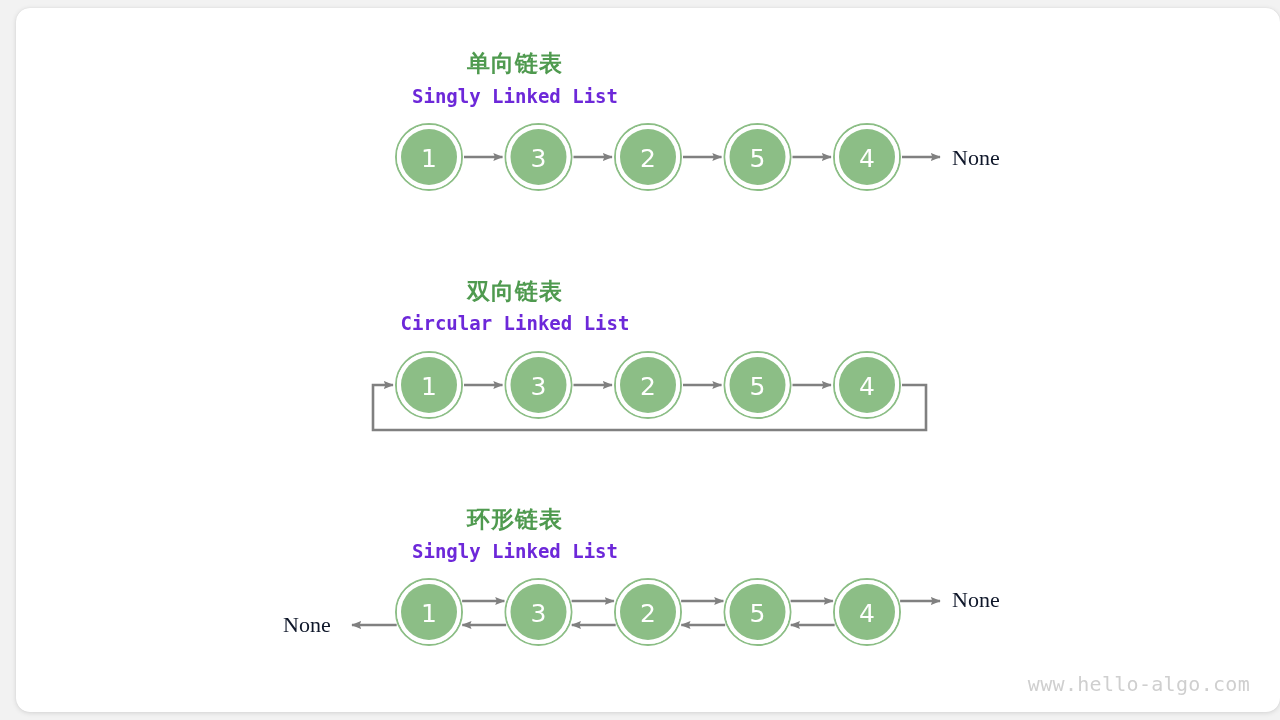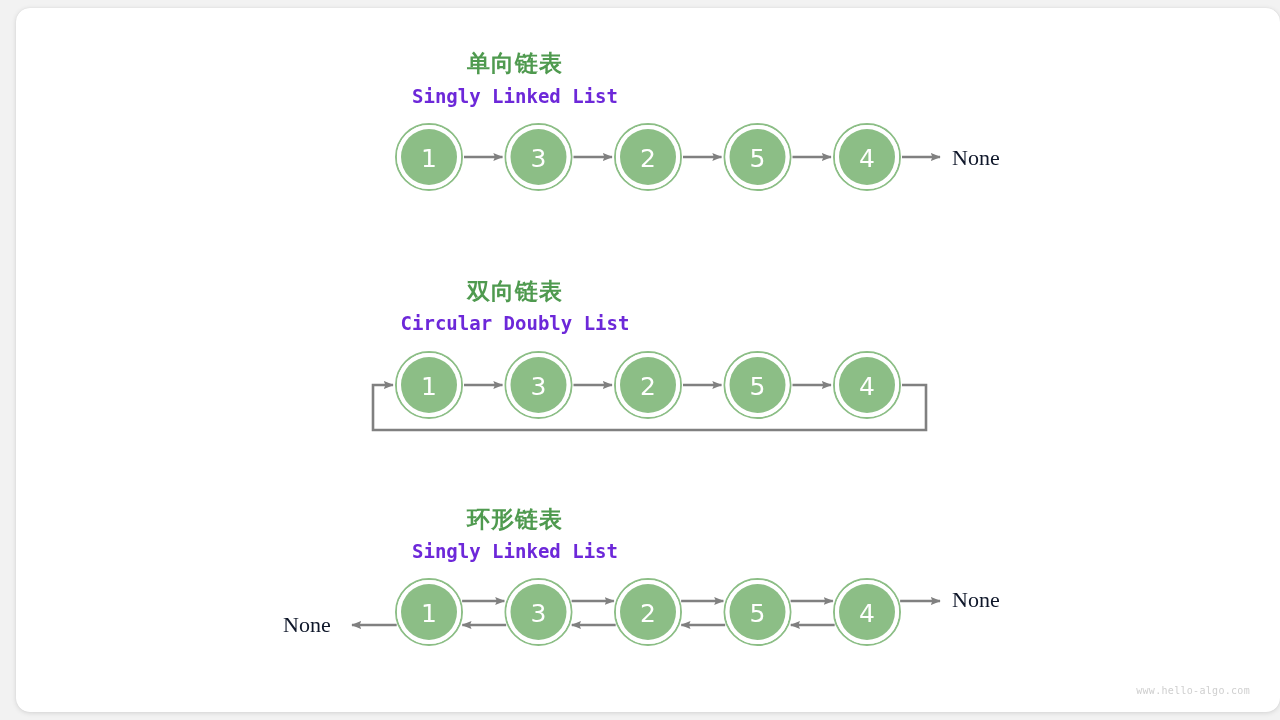--- a/index.html
+++ b/index.html
@@ -62,21 +62,21 @@
     position: absolute;
     font-size: 22px;
     font-family: Liberation Serif, serif;
     color: #0f172a;
     white-space: nowrap;
   }
   .watermark {
     position: absolute;
     right: 38px;
     bottom: 24px;
-    font-size: 10px;
+    font-size: 20px;
     font-family: "DejaVu Sans Mono", monospace;
     color: #cfcfcf;
     letter-spacing: 0.3px;
     white-space: nowrap;
   }
   .node-text {
     font-family: "DejaVu Sans", sans-serif;
     font-size: 25px;
     fill: #ffffff;
     text-anchor: middle;
@@ -95,21 +95,21 @@
     </div>
     <div class="section-title-wrap" style="top:85px;">
       <div class="title-en">Singly Linked List</div>
     </div>
     <div class="none-label" style="left:944px; top:145px;">None</div>
 
     <div class="section-title-wrap" style="top:276px;">
       <div class="title-cn">双向链表</div>
     </div>
     <div class="section-title-wrap" style="top:312px;">
-      <div class="title-en">Circular Doubly List</div>
+      <div class="title-en">Circular Linked List</div>
     </div>
 
     <div class="section-title-wrap" style="top:504px;">
       <div class="title-cn">环形链表</div>
     </div>
     <div class="section-title-wrap" style="top:540px;">
       <div class="title-en">Singly Linked List</div>
     </div>
     <div class="none-label" style="left:944px; top:587px;">None</div>
     <div class="none-label" style="left:275px; top:612px;">None</div>

